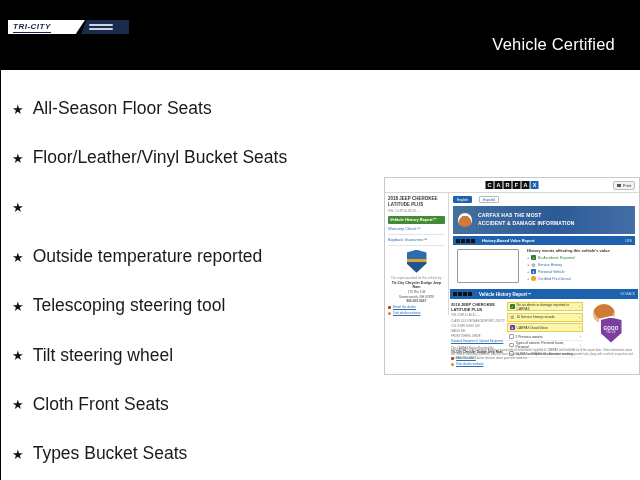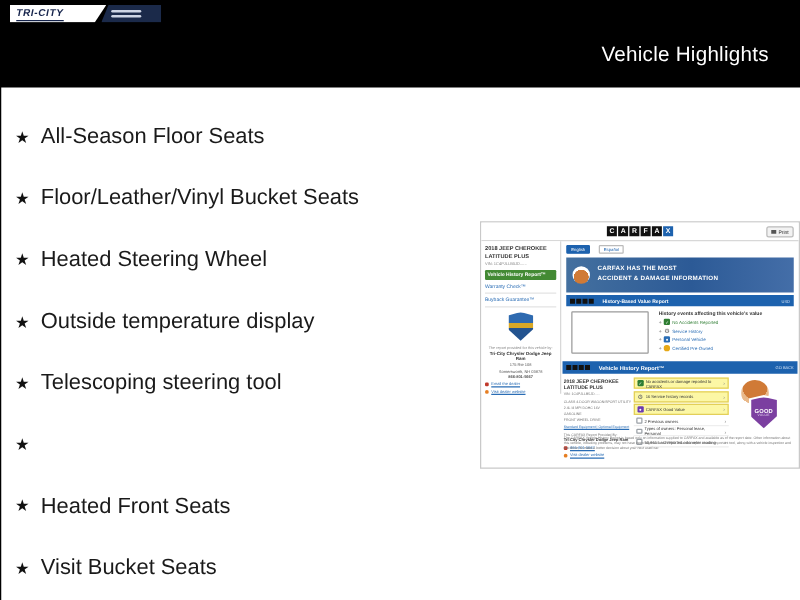--- a/index.html
+++ b/index.html
@@ -2,21 +2,21 @@
 <html><head>
 <meta charset="utf-8">
 <style>
   html,body{margin:0;padding:0;background:#fff;}
   #screen{position:relative;width:640px;height:480px;background:#ffffff;overflow:hidden;
           font-family:"Liberation Sans",sans-serif;}
   .left-edge{position:absolute;left:0;top:0;width:1px;height:480px;background:#000;}
 
   
   .hdr{position:absolute;left:0;top:0;width:640px;height:70px;background:#000;}
-  .logo{position:absolute;left:8px;top:4px;height:14px;display:flex;}
+  .logo{position:absolute;left:8px;top:20px;height:14px;display:flex;}
   .logo-white{background:#fff;height:14px;width:72px;display:flex;align-items:center;
               padding-left:5px;clip-path:polygon(0 0,100% 0,88% 100%,0 100%);}
   .logo-text{font-size:8px;font-weight:bold;font-style:italic;color:#16244c;letter-spacing:.5px;
              border-bottom:1.5px solid #16244c;line-height:10px;}
   .logo-navy{background:#1b2a4a;height:14px;width:40px;margin-left:-4px;
              clip-path:polygon(12% 0,100% 0,100% 100%,0 100%);
              display:flex;flex-direction:column;justify-content:center;gap:2px;padding-left:8px;}
   .logo-bar{height:2px;width:24px;background:#cdd4e4;border-radius:1px;}
   .hdr-title{position:absolute;top:35px;right:25px;color:#fff;font-size:16.5px;letter-spacing:.2px;}
 
@@ -136,54 +136,54 @@
   <div class="hdr">
     <div class="logo">
       <div class="logo-white">
         <span class="logo-text">TRI-CITY</span>
       </div>
       <div class="logo-navy">
         <span class="logo-bar"></span>
         <span class="logo-bar"></span>
       </div>
     </div>
-    <div class="hdr-title">Vehicle Highlights</div>
+    <div class="hdr-title">Vehicle Certified</div>
   </div>
 
   <ul class="features">
     <li>
         <span class="star">★</span>
         <span>All-Season Floor Seats</span>
       </li>
     <li>
         <span class="star">★</span>
         <span>Floor/Leather/Vinyl Bucket Seats</span>
       </li>
     <li>
         <span class="star">★</span>
-        <span>Heated Steering Wheel</span>
-      </li>
-    <li>
-        <span class="star">★</span>
-        <span>Outside temperature display</span>
+      </li>
+    <li>
+        <span class="star">★</span>
+        <span>Outside temperature reported</span>
       </li>
     <li>
         <span class="star">★</span>
         <span>Telescoping steering tool</span>
       </li>
     <li>
         <span class="star">★</span>
-      </li>
-    <li>
-        <span class="star">★</span>
-        <span>Heated Front Seats</span>
-      </li>
-    <li>
-        <span class="star">★</span>
-        <span>Visit Bucket Seats</span>
+        <span>Tilt steering wheel</span>
+      </li>
+    <li>
+        <span class="star">★</span>
+        <span>Cloth Front Seats</span>
+      </li>
+    <li>
+        <span class="star">★</span>
+        <span>Types Bucket Seats</span>
       </li>
   </ul>
 
   <div class="cfx">
 
     <div class="cfx-topbar">
       <div class="cfx-logo center">
         <span class="cfx-sq">C</span>
         <span class="cfx-sq">A</span>
         <span class="cfx-sq">R</span>

